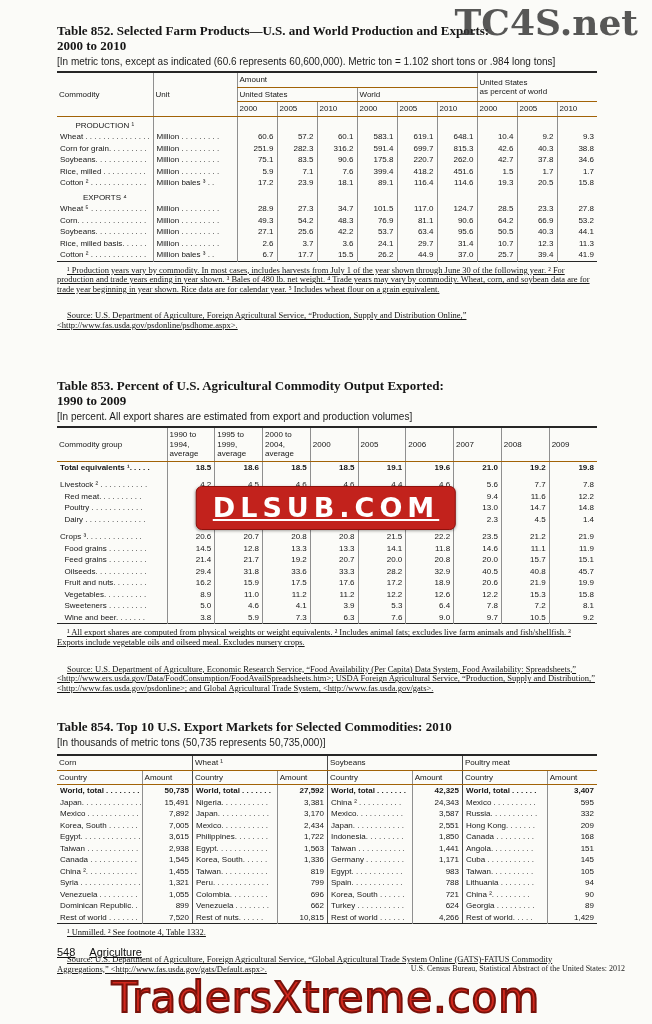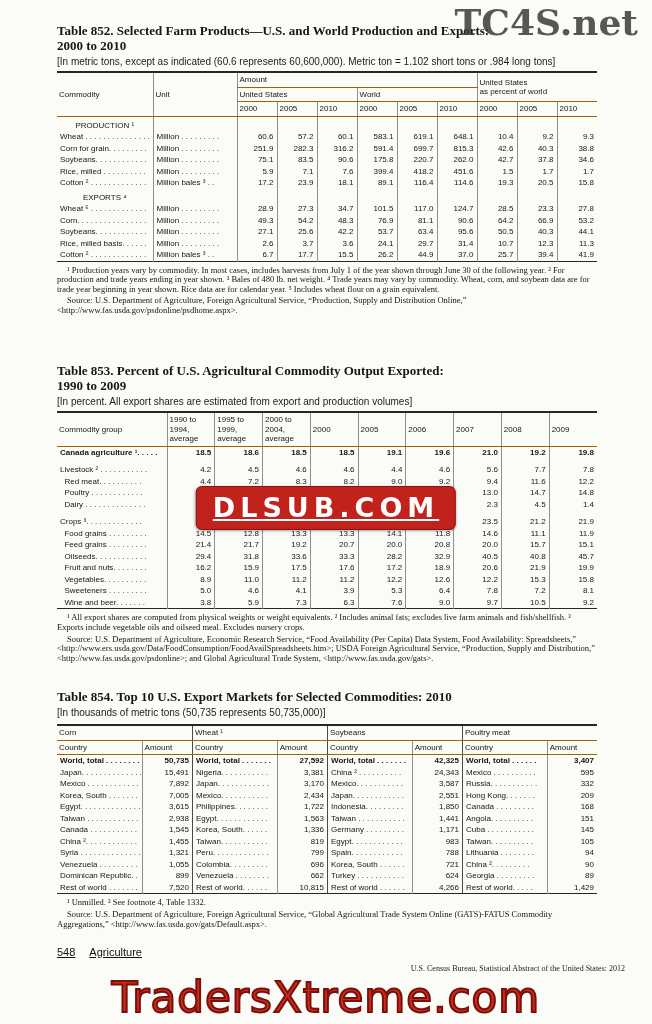--- a/index.html
+++ b/index.html
@@ -25,22 +25,22 @@
   .tbl tr > :first-child { border-left: none; }
   .tbl .bl { border-left: 1px solid #8f8f8f !important; }
   .pre { white-space: pre-line; }
 
   .t852 td:nth-child(n+3), .t853 td:nth-child(n+2), .t854 td:nth-child(2) { text-align: right; }
   .section-row td:first-child { text-align: center !important; padding-top: 4px; }
   .bold-row td { font-weight: 700; }
   .spacer-row td { height: 6px; padding: 0; line-height: 0; }
 
   .fnote { font-family: "Liberation Serif", serif; font-size: 8.5px; line-height: 9.6px;
-           margin: 4px 0 0; text-indent: 10px; color: #141414; }
-  .src { margin-top: 2px; }
+           margin: 4px 0 0; text-indent: 10px; color: #141414; text-decoration: underline; }
+  .src { margin-top: 17px; }
 
   .s853 { margin-top: 48px; }
   .s854 { margin-top: 26px; }
 
   .t854-wrap { display: flex; }
   .t854-col { flex: 1 1 25%; min-width: 0; }
   .t854-col + .t854-col .t854 { border-left: 1px solid #4a4a4a; }
 
   .wm { position: absolute; z-index: 5; pointer-events: none; }
   .wm-top { top: 0px; right: 14px; font-family: "DejaVu Serif", serif; font-weight: 700;
@@ -293,21 +293,21 @@
           <th>2000</th>
           <th>2005</th>
           <th>2006</th>
           <th>2007</th>
           <th>2008</th>
           <th>2009</th>
         </tr>
       </thead>
       <tbody>
           <tr class="bold-row">
-            <td>Canada agriculture ¹. . . . .</td>
+            <td>Total equivalents ¹. . . . .</td>
             <td>18.5</td>
             <td>18.6</td>
             <td>18.5</td>
             <td>18.5</td>
             <td>19.1</td>
             <td>19.6</td>
             <td>21.0</td>
             <td>19.2</td>
             <td>19.8</td>
           </tr>
@@ -616,21 +616,21 @@
               </tr>
               <tr>
                 <td>Colombia. . . . . . . . .</td>
                 <td>696</td>
               </tr>
               <tr>
                 <td>Venezuela . . . . . . . .</td>
                 <td>662</td>
               </tr>
               <tr>
-                <td>Rest of world. . . . . .</td>
+                <td>Rest of nuts. . . . . .</td>
                 <td>10,815</td>
               </tr>
             </tbody>
         </table>
       </div>
 
       <div class="t854-col">
         <table class="tbl t854">
           <colgroup>
               <col style="width:63%">

